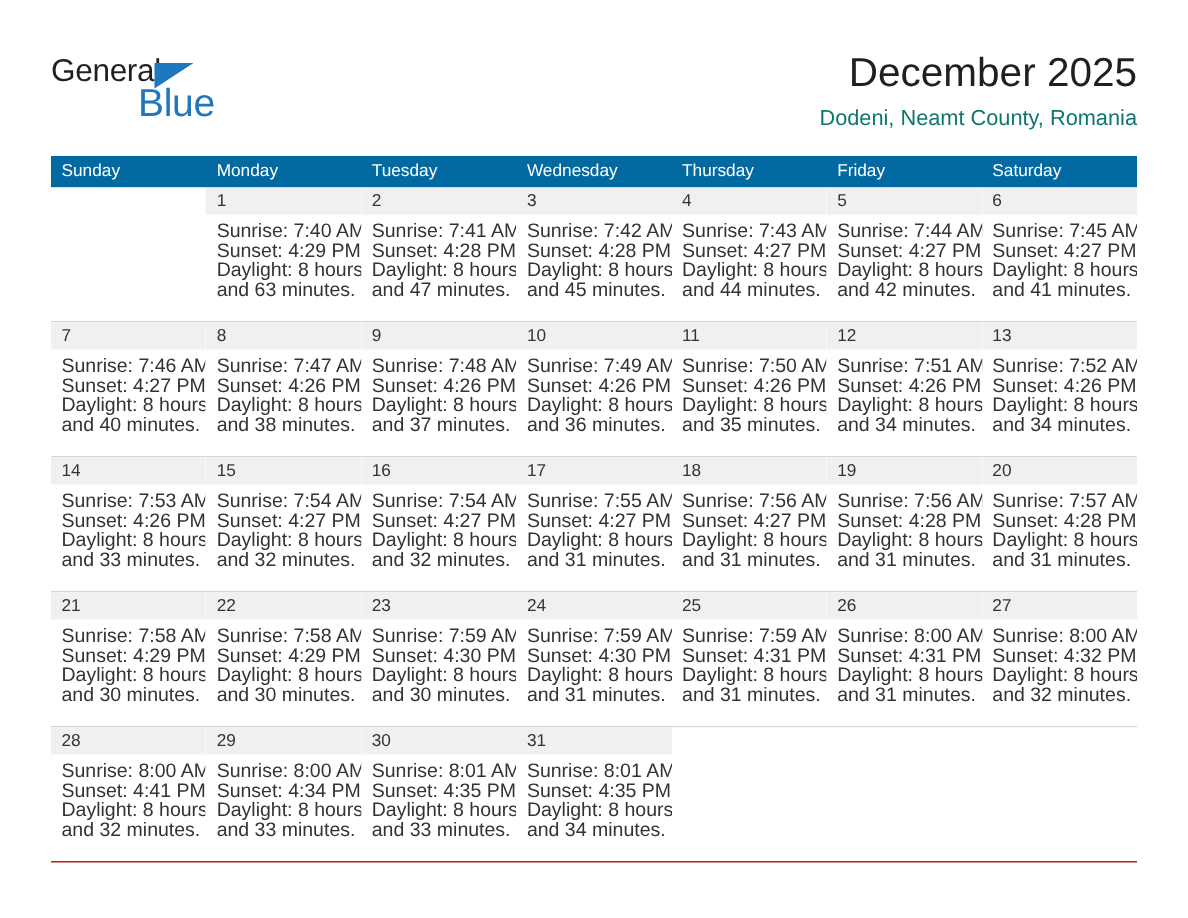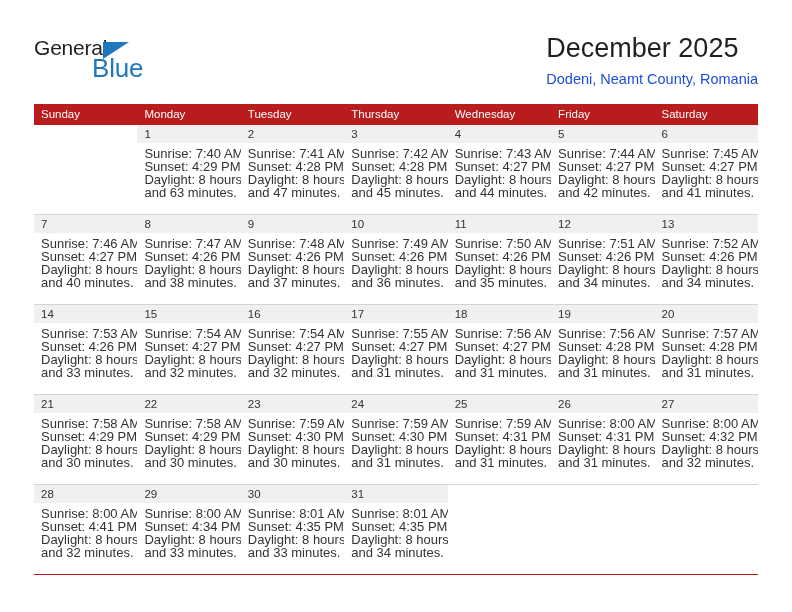--- a/index.html
+++ b/index.html
@@ -60,33 +60,34 @@
     top: 20px;
     font-size: 26px;
     letter-spacing: -0.2px;
     color: #1f77bd;
     line-height: 24px;
   }
   .title-block {
     position: absolute;
     right: 34px;
     top: 32px;
+    text-align: right;
   }
   .cal-title {
     font-size: 27px;
     font-weight: normal;
     color: #231f20;
     line-height: 32px;
     white-space: nowrap;
   }
   .cal-subtitle {
     margin-top: 6px;
     font-size: 14.5px;
     font-weight: normal;
-    color: #1d4ed8;
+    color: #0f766e;
     line-height: 18px;
     white-space: nowrap;
   }
 
   
   .calendar {
     position: absolute;
     left: 34px;
     top: 104px;
     width: 724px;
@@ -163,26 +164,26 @@
     </div>
 
     <div class="title-block">
       <div class="cal-title">December 2025</div>
       <div class="cal-subtitle">Dodeni, Neamt County, Romania</div>
     </div>
 
   </div>
 
   <div class="calendar">
-    <div class="weekday-row" style="background: #b91c1c;">
+    <div class="weekday-row" style="background: #0369a1;">
       <div class="weekday">Sunday</div>
       <div class="weekday">Monday</div>
       <div class="weekday">Tuesday</div>
+      <div class="weekday">Wednesday</div>
       <div class="weekday">Thursday</div>
-      <div class="weekday">Wednesday</div>
       <div class="weekday">Friday</div>
       <div class="weekday">Saturday</div>
     </div>
     <div id="weeks-container">
         <div class="week-row">
           <div class="day-cell empty-cell">
             <div class="date-strip"></div>
           </div>
           <div class="day-cell filled">
             <div class="date-strip">1</div>

